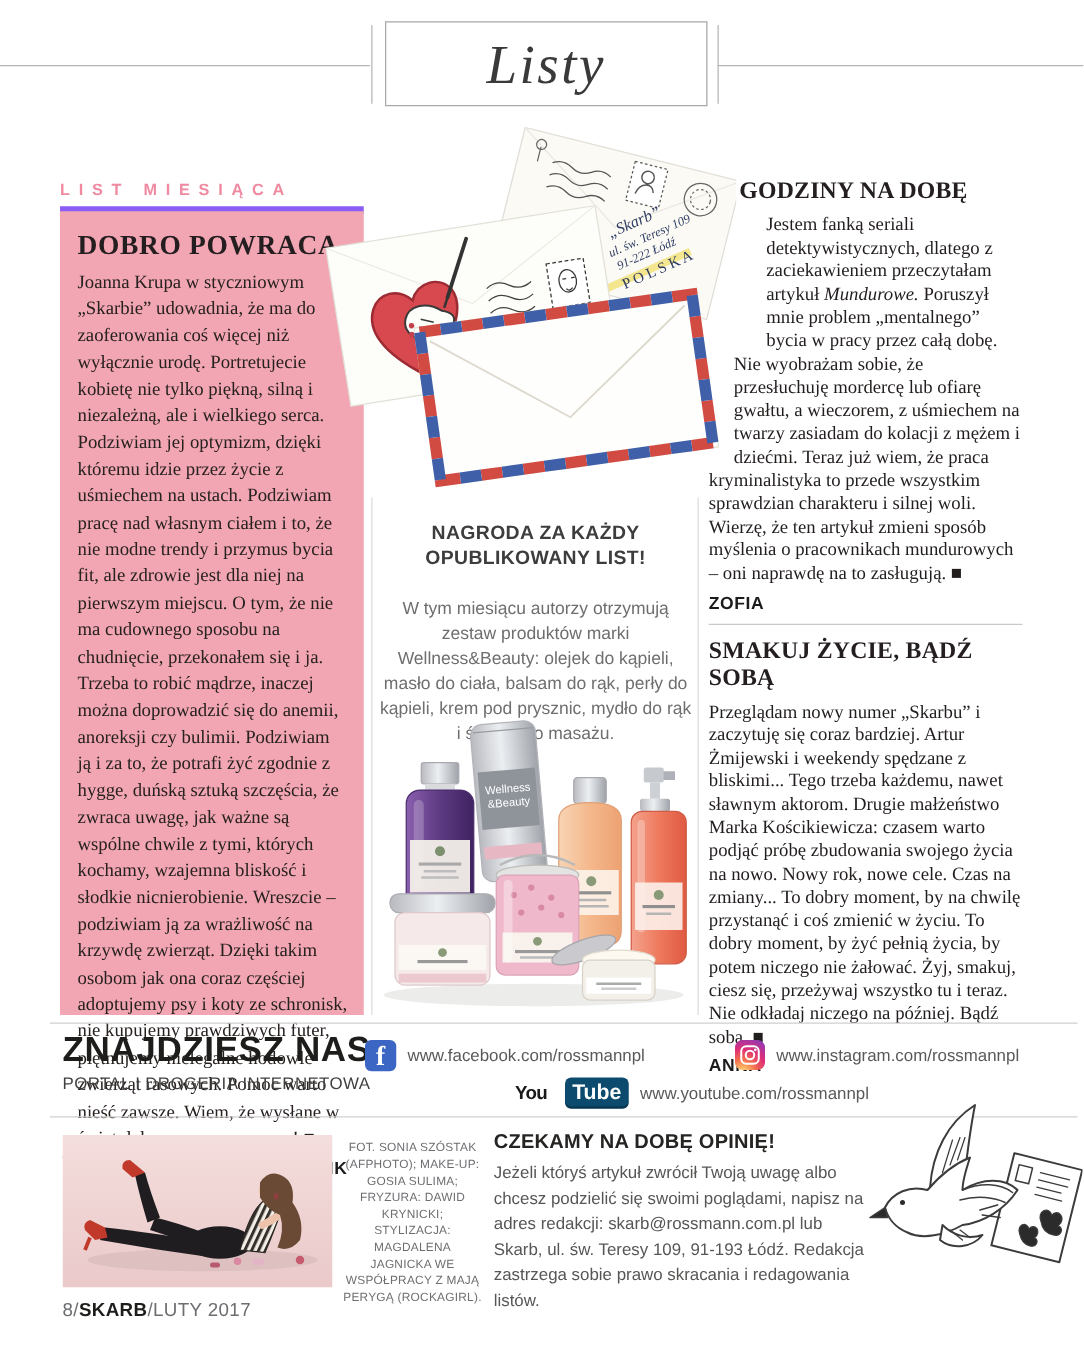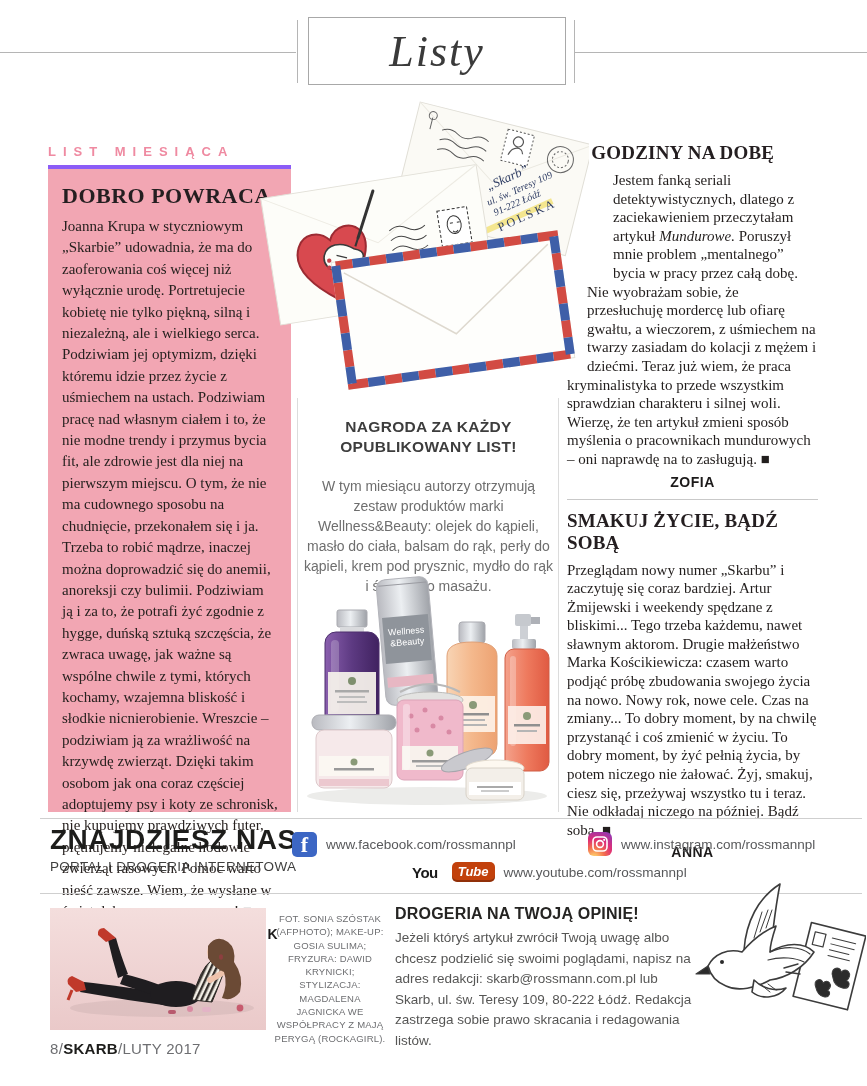--- a/index.html
+++ b/index.html
@@ -33,42 +33,42 @@
   .prize{position:absolute;left:303px;top:399px;width:251px;text-align:center;}
   .prize h3{margin:18px;font-size:15.5px;line-height:1.32;color:#3d3d3d;letter-spacing:.3px;}
   .prize p{margin:9px 0 0 0;font-size:14px;line-height:20px;color:#6e6e6e;}
 
   
   .rcol{position:absolute;left:567px;top:142px;width:251px;}
   .rcol h2{margin:0 0 7px 0;font-family:"Liberation Serif","DejaVu Serif",serif;
            font-size:19px;letter-spacing:.2px;color:#241e20;}
   .rcol p{margin:0;font-family:"Liberation Serif","DejaVu Serif",serif;font-size:15px;
           line-height:18.6px;color:#221e1d;}
-  .rcol .sig{text-align:center;font-weight:bold;font-size:14px;color:#1c1a1a;margin:5px 0 9px 0;letter-spacing:.5px;}
+  .rcol .sig{text-align:left;font-weight:bold;font-size:14px;color:#1c1a1a;margin:5px 0 9px 0;letter-spacing:.5px;}
   .rcol .rule{height:1px;background:#c9c9c9;margin:0 0 10px 0;}
   .sp1{float:left;width:46px;height:96px;}
   .sp2{float:left;clear:left;width:20px;height:94px;}
 
   
   .div1{position:absolute;left:40px;top:818px;width:822px;height:1px;background:#cfcfcf;}
   .div2{position:absolute;left:40px;top:893px;width:822px;height:1px;background:#cfcfcf;}
   .findus-title{position:absolute;left:50px;top:824px;font-size:28px;font-weight:800;color:#1d1d1b;letter-spacing:.5px;}
   .findus-sub{position:absolute;left:50px;top:859px;font-size:13.5px;color:#3f3f3e;letter-spacing:.3px;}
   .findus-site{position:absolute;left:50px;top:920px;font-size:13px;color:#6d6e71;}
   .socrow{position:absolute;display:flex;align-items:center;gap:9px;font-size:13.5px;color:#58595b;}
   .fb-icon{width:25px;height:25px;border-radius:5px;background:#3c66c4;color:#fff;display:flex;
            align-items:flex-end;justify-content:center;font-family:"Liberation Serif",serif;
            font-weight:bold;font-size:22px;line-height:24px;overflow:hidden;}
   .ig-icon{width:24px;height:24px;border-radius:6px;
            background:radial-gradient(circle at 25% 110%, #fdc468 10%, #f26c4f 35%, #df2e76 60%, #8a3ab9 95%);
            display:flex;align-items:center;justify-content:center;}
   .yt-logo{display:flex;align-items:center;gap:14px;}
   .yt-you{font-weight:800;font-size:15px;color:#1a1a1a;letter-spacing:-.5px;}
-  .yt-tube{background:#c2410c;color:#fff;font-weight:800;font-size:13px;border-radius:5px;
-           padding:2px 6px 3px 6px;box-shadow:inset 0 -2px 0 rgba(0,0,0,.25);font-style:italic;}
+  .yt-tube{background:#0c4a6e;color:#fff;font-weight:800;font-size:17px;border-radius:5px;
+           padding:2px 6px 3px 6px;box-shadow:inset 0 -2px 0 rgba(0,0,0,.25);}
 
   
   .credits{position:absolute;left:274px;top:912px;width:112px;font-size:9.5px;line-height:1.4;
            color:#6d6e71;text-transform:uppercase;letter-spacing:.2px;text-align:center;}
   .opinion{position:absolute;left:395px;top:905px;width:302px;}
   .opinion h3{margin:0 0 5px 0;font-size:16px;color:#252422;letter-spacing:.2px;}
   .opinion p{margin:0;font-size:13.5px;line-height:1.52;color:#565655;}
   .footer{position:absolute;left:50px;top:1040px;font-size:15px;color:#6d6e71;letter-spacing:.3px;text-align:right;}
   .footer b{color:#1d1d1b;}
 </style>
@@ -342,22 +342,22 @@
 
     <circle cx="140" cy="101" r="3" fill="#d98aa2"></circle>
     <rect x="152" y="99" width="9" height="5" rx="2" fill="#e3b4c6"></rect>
     <circle cx="190" cy="100" r="3.4" fill="#c75b6e"></circle>
     <rect x="118" y="102" width="8" height="4" rx="2" fill="#b85a6e"></rect>
   </svg>
 
   <div class="credits">Fot. Sonia Szóstak (AFPHOTO); make-up: Gosia Sulima; fryzura: Dawid Krynicki; stylizacja: Magdalena Jagnicka we współpracy z Mają Perygą (ROCKAGIRL).</div>
 
   <div class="opinion">
-    <h3>DROGERIA NA TWOJĄ OPINIĘ!</h3>
-    <p>Jeżeli któryś artykuł zwrócił Twoją uwagę albo chcesz podzielić się swoimi poglądami, napisz na adres redakcji: skarb@rossmann.com.pl lub Skarb, ul. św. Teresy 109, 80-222 Łódź. Redakcja zastrzega sobie prawo skracania i redagowania listów.</p>
+    <h3>CZEKAMY NA DOBĘ OPINIĘ!</h3>
+    <p>Jeżeli któryś artykuł zwrócił Twoją uwagę albo chcesz podzielić się swoimi poglądami, napisz na adres redakcji: skarb@rossmann.com.pl lub Skarb, ul. św. Teresy 109, 91-193 Łódź. Redakcja zastrzega sobie prawo skracania i redagowania listów.</p>
   </div>
 
   <svg class="abs" style="left:688px;top:876px;z-index:4;" width="178" height="162" viewBox="0 0 178 162">
     <g stroke="#3c3c3c" stroke-width="1.6" fill="#fff" stroke-linejoin="round" stroke-linecap="round">
 
       <g transform="rotate(14 140 96)">
         <rect x="112" y="52" width="56" height="76" fill="#fff"></rect>
         <rect x="118" y="60" width="11" height="13" stroke-width="1.2"></rect>
         <path d="M136 62 h24 M136 68 h24 M136 74 h20 M136 80 h22" stroke-width="1" fill="none"></path>
         <path d="M146 100 c-6 -8 4 -14 7 -7 c3 -7 13 -1 7 7 c5 0 5 8 -2 8 c-6 0 -10 -3 -12 -8 z" fill="#2b2b2b" stroke-width="1"></path>

